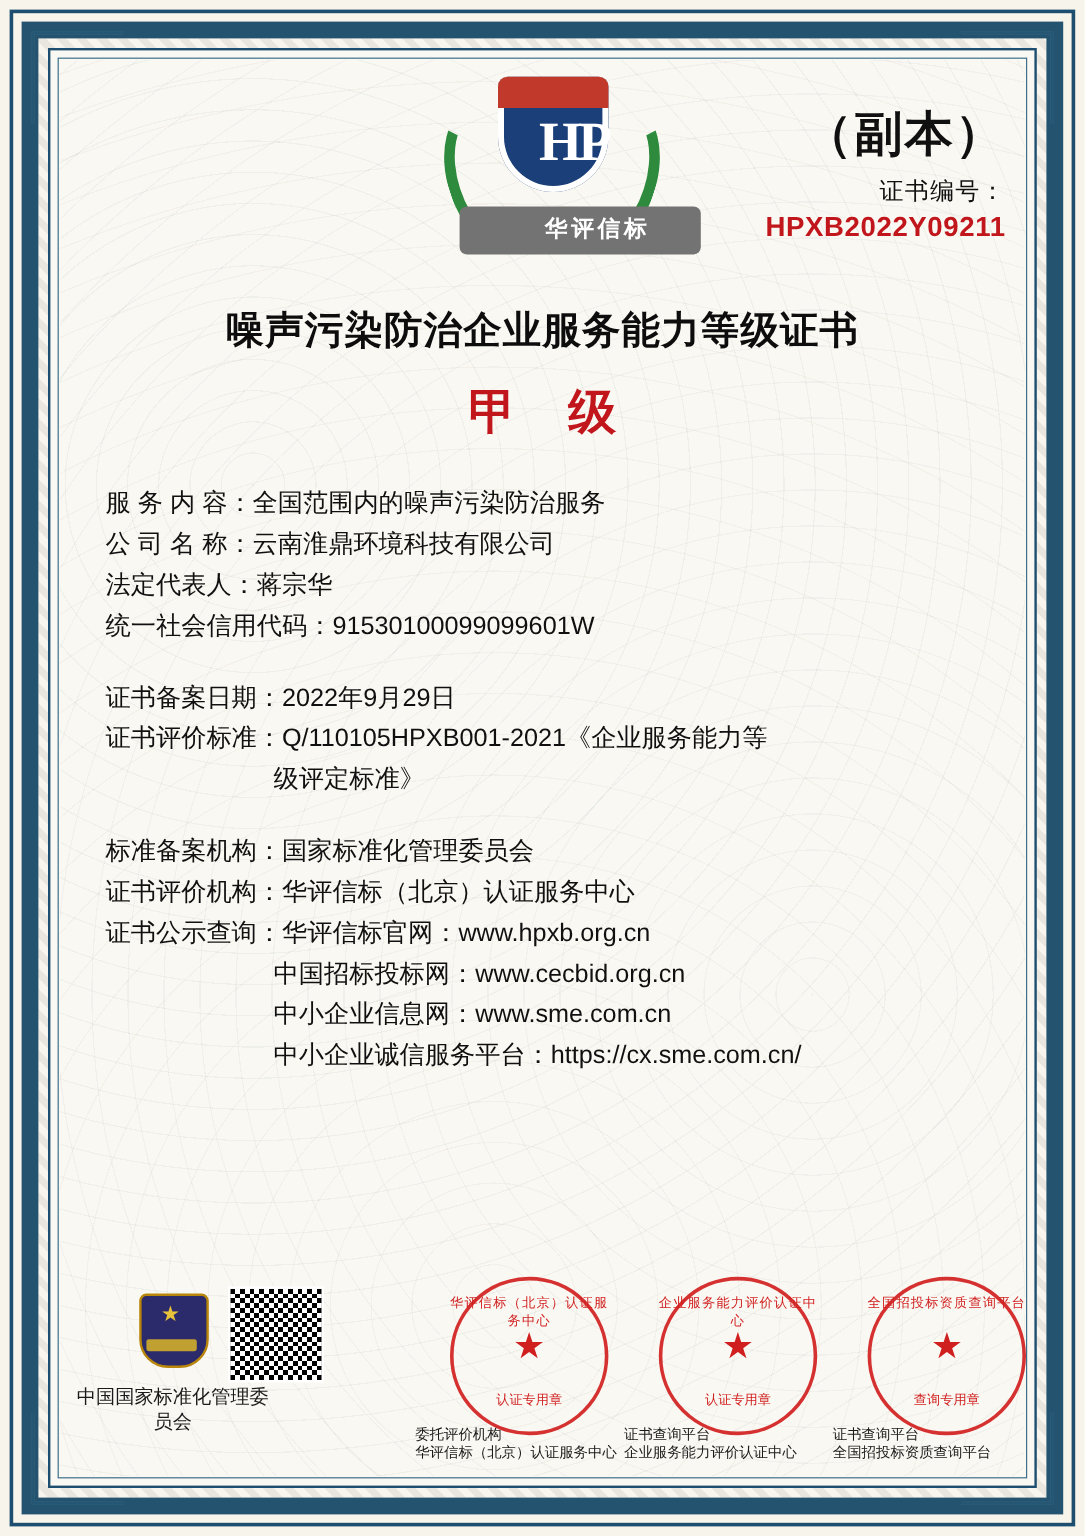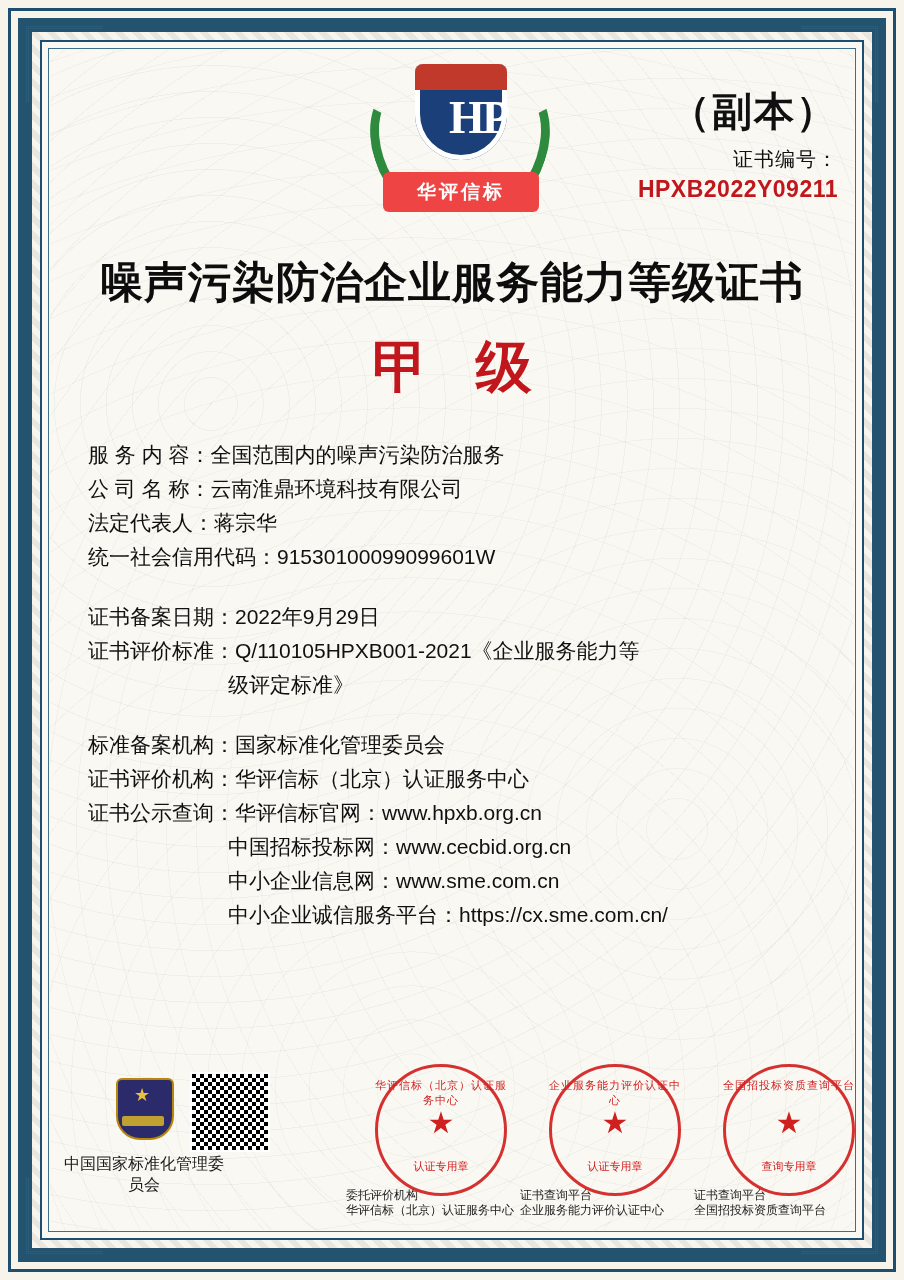--- a/index.html
+++ b/index.html
@@ -119,29 +119,30 @@
     top: 20px;
     width: 62px; height: 110px;
     border: 9px solid #2e8b3d;
     border-radius: 50%;
   }
   .emblem .wreath-l { left: 18px;  border-right-color: transparent; border-top-color: transparent; transform: rotate(-18deg); }
   .emblem .wreath-r { right: 18px; border-left-color: transparent;  border-top-color: transparent; transform: rotate(18deg); }
   .emblem .ribbon {
     position: absolute;
     left: 28px; top: 108px;
-    width: 156px; height: 40px;
-    background: #ef4444;
+    width: 172px; height: 40px;
+    background: #737373;
     border-radius: 6px;
     color: #ffffff;
     font-size: 19px;
     letter-spacing: 3px;
     text-align: center;
     line-height: 40px;
     font-weight: bold;
+    padding-left: 29px;
   }
 
   .copy-label {
     position: absolute;
     right: 6px;
     top: 26px;
     font-size: 40px;
     font-weight: bold;
     color: #101010;
     letter-spacing: 2px;
@@ -161,30 +162,30 @@
     font-size: 23px;
     font-weight: bold;
     color: #c0161c;
     letter-spacing: 0.5px;
     font-family: "Liberation Sans", sans-serif;
   }
 
   .main-title {
     margin-top: 6px;
     text-align: center;
-    font-size: 43px;
+    font-size: 32px;
     font-weight: bold;
     color: #0d0d0d;
     letter-spacing: 1px;
     white-space: nowrap;
   }
   .grade {
     margin-top: 18px;
     text-align: center;
-    font-size: 56px;
+    font-size: 40px;
     font-weight: bold;
     color: #c0161c;
     letter-spacing: 16px;
     text-indent: 16px;
   }
 
   .info-block {
     margin-top: 32px;
     padding-left: 28px;
     font-size: 21px;

